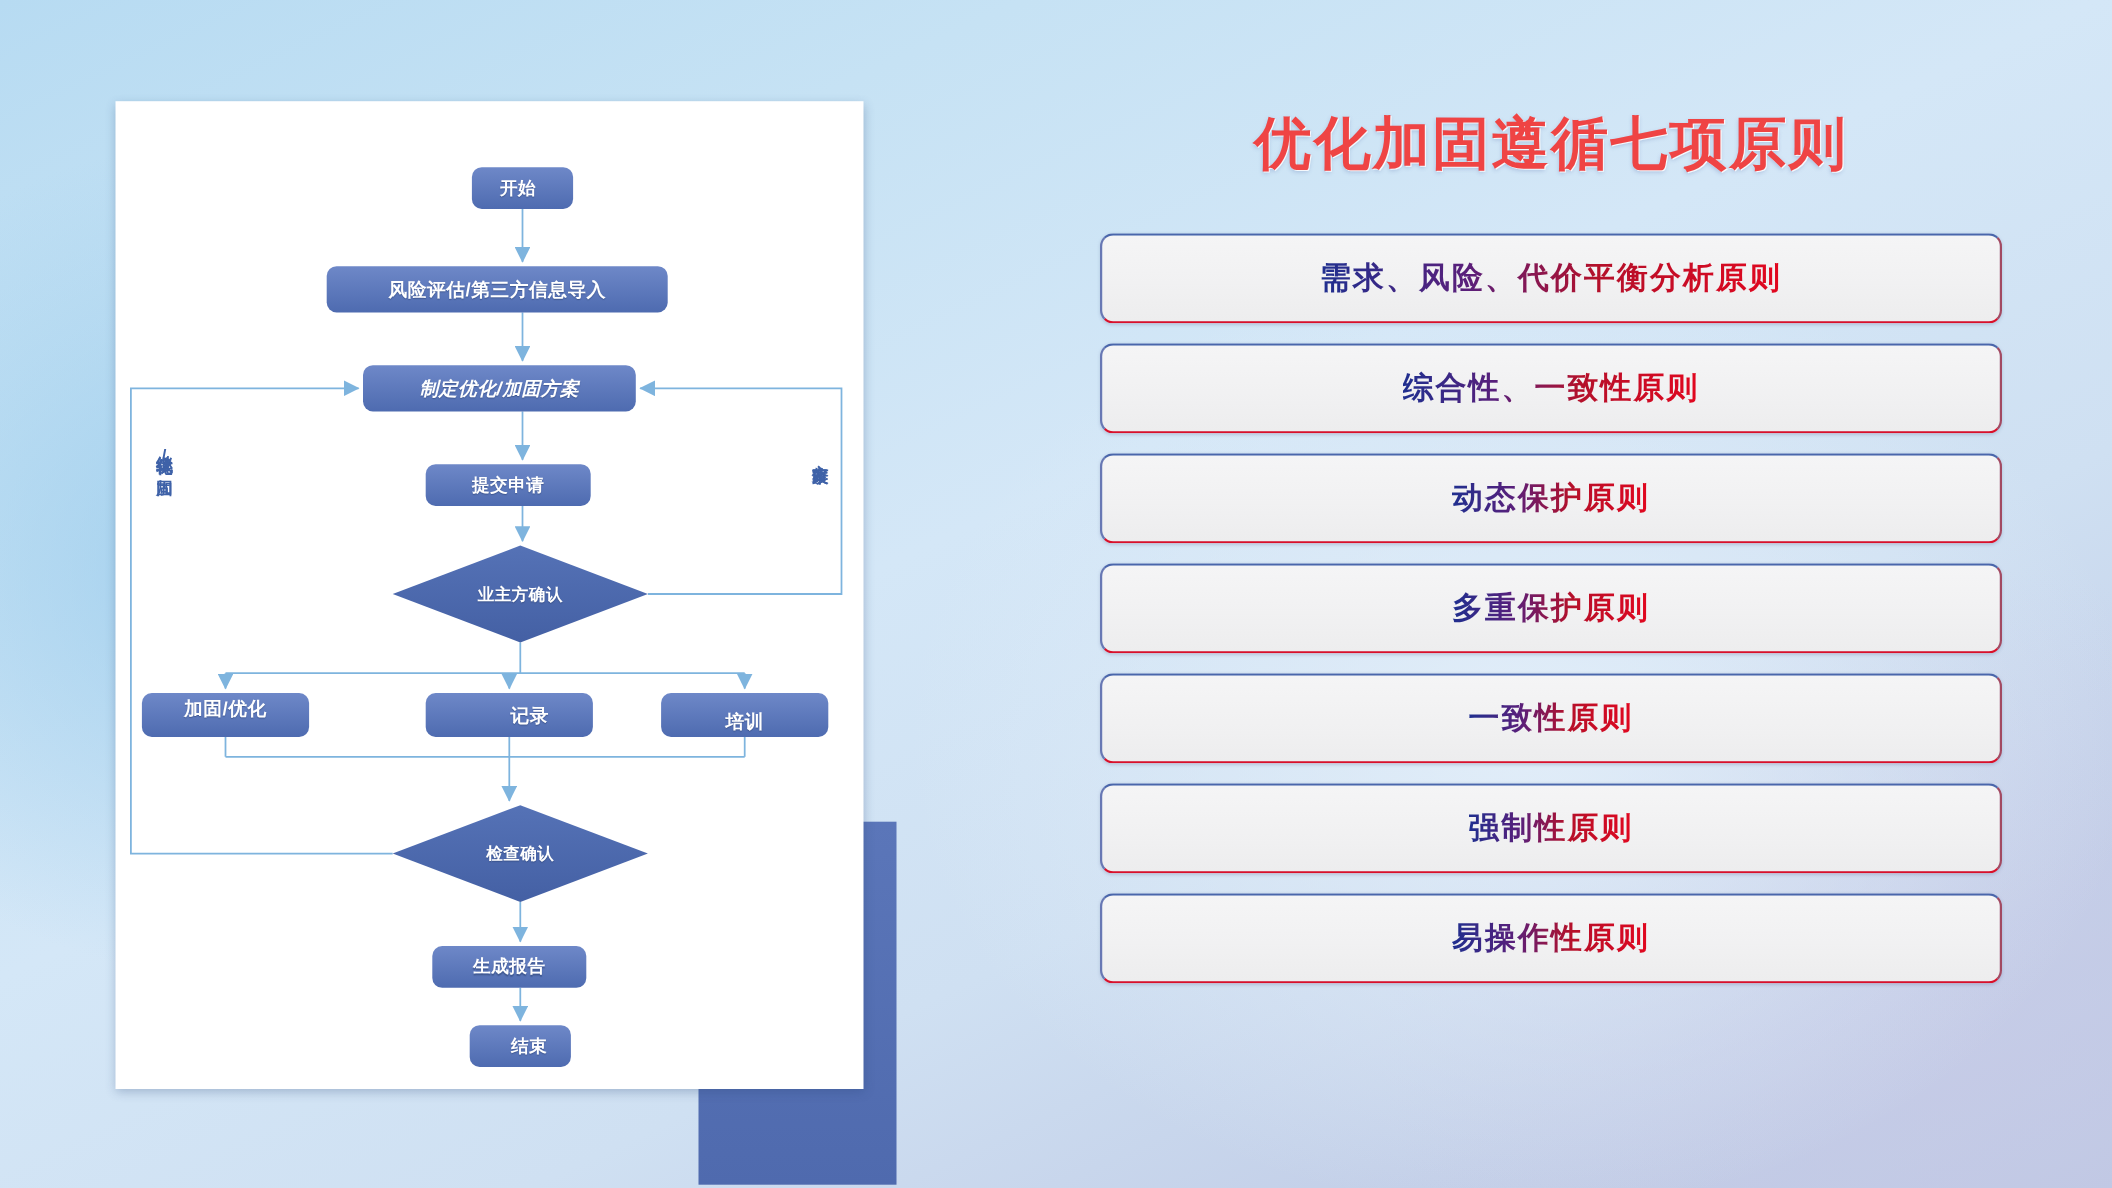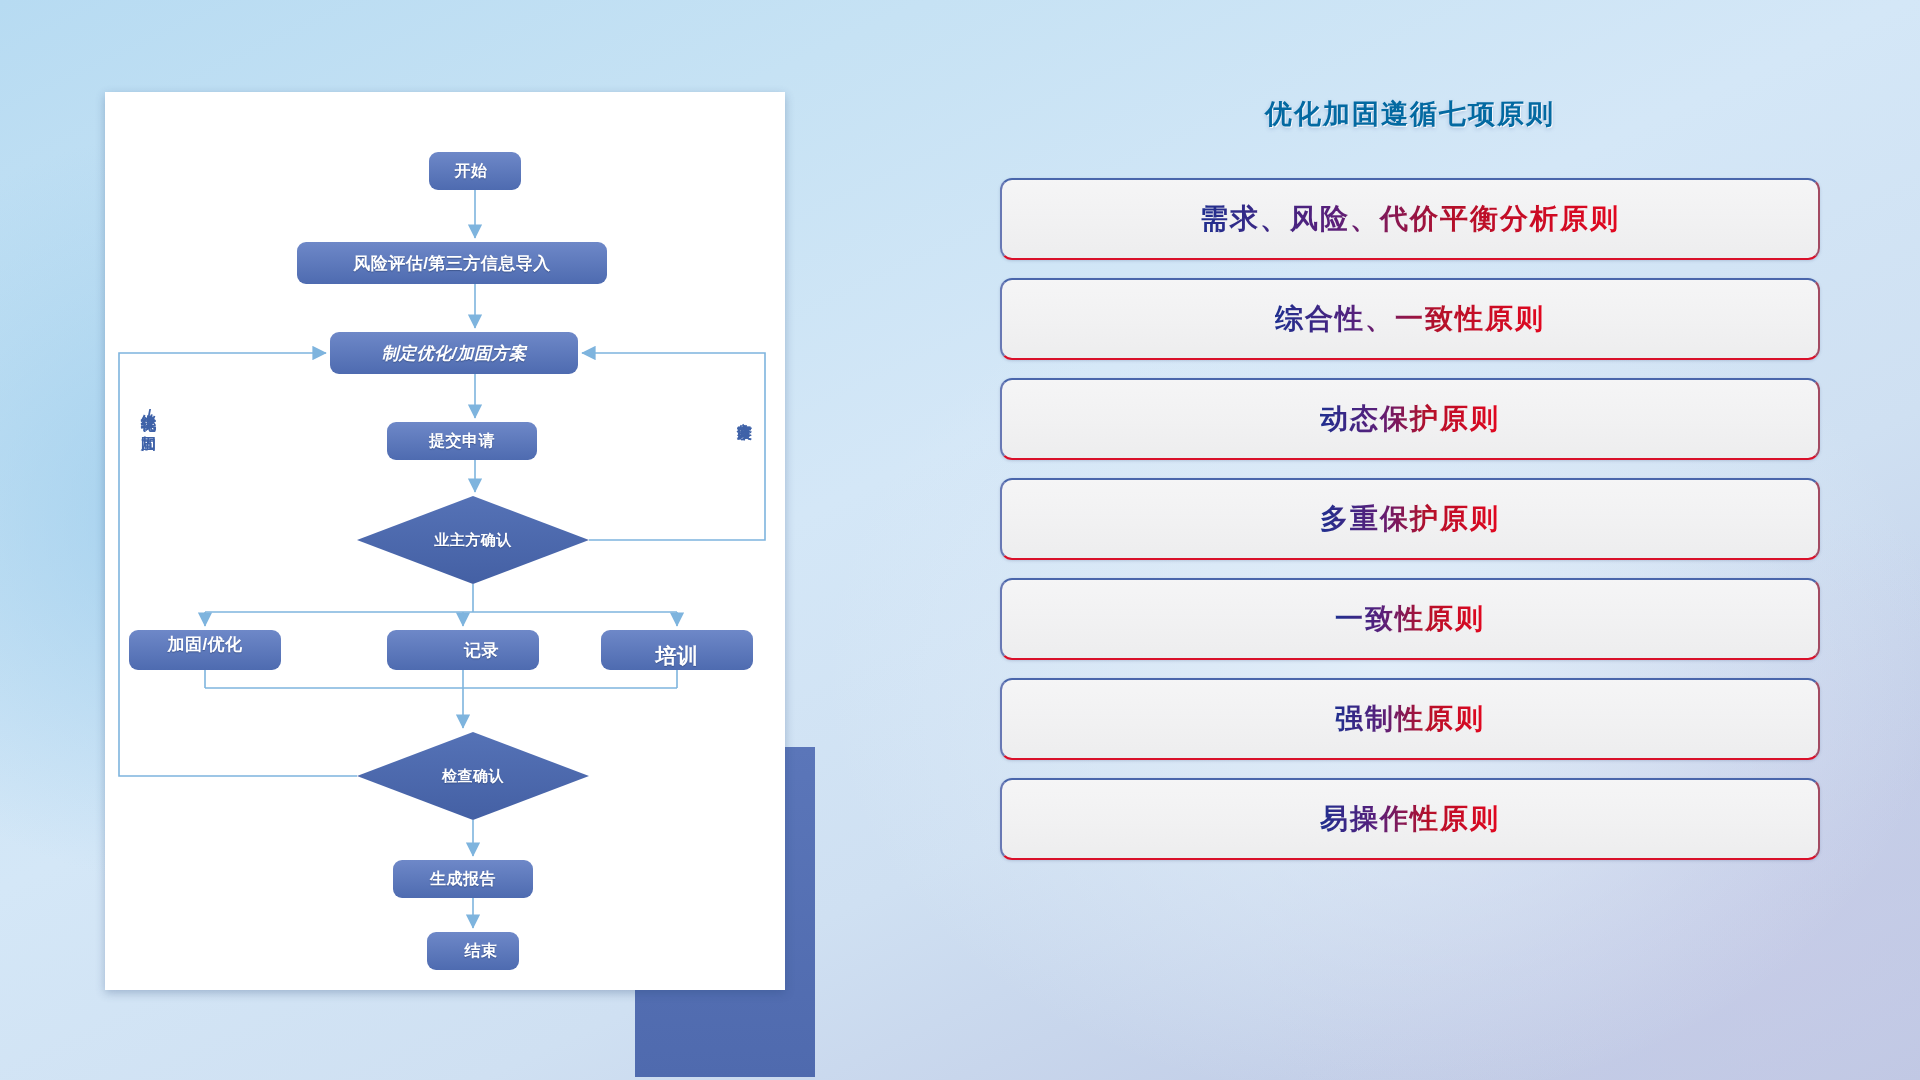--- a/index.html
+++ b/index.html
@@ -35,22 +35,22 @@
   }
   .edge-label {
     position:absolute; color:#3f62a8; font-weight:bold;
     writing-mode:vertical-rl; text-orientation:upright;
     letter-spacing:1px; line-height:1.04;
   }
 
   
   #principles-panel { position:absolute; left:1000px; top:96px; width:820px; height:920px; }
   #principles-title {
-    width:100%; text-align:center; font-size:27px; font-weight:bold;
-    color:#0369a1; letter-spacing:2px;
+    width:100%; text-align:center; font-size:52px; font-weight:bold;
+    color:#ef4444; letter-spacing:2px;
     text-shadow:1px 1px 0 rgba(255,255,255,.85), 0 2px 4px rgba(70,95,160,.28);
   }
   #principle-list { margin-top:46px; display:flex; flex-direction:column; gap:18px;text-align:center; }
   .principle-card {
     position:relative; height:82px; border-radius:12px;
     background:linear-gradient(180deg,#f5f5f6 0%,#f1f1f2 55%,#ededee 100%);
     border:2px solid transparent;
     border-top-color:#4a66ab; border-left-color:#6878b4; border-right-color:#a24a62;
     border-bottom-color:#d9102a;
     display:flex; align-items:center; justify-content:center;
@@ -131,21 +131,21 @@
       </g>
     </svg>
 
     <div class="node-label" style="left:320px;top:60px;width:92px;height:38px;font-size:16px;">开始</div>
     <div class="node-label" style="left:192px;top:150px;width:310px;height:42px;font-size:17px;">风险评估/第三方信息导入</div>
     <div class="node-label" style="left:225px;top:240px;width:248px;height:42px;font-size:17px;font-style:italic;">制定优化/加固方案</div>
     <div class="node-label" style="left:282px;top:330px;width:150px;height:38px;font-size:16px;">提交申请</div>
     <div class="node-label" style="left:252px;top:404px;width:232px;height:88px;font-size:15px;">业主方确认</div>
     <div class="node-label" style="left:24px;top:538px;width:152px;height:28px;font-size:17px;">加固/优化</div>
     <div class="node-label" style="left:282px;top:538px;width:152px;height:40px;font-size:17px;padding-left:37px;">记录</div>
-    <div class="node-label" style="left:496px;top:538px;width:152px;height:52px;font-size:21px;">培训</div>
+    <div class="node-label" style="left:496px;top:538px;width:152px;height:52px;font-size:17px;">培训</div>
     <div class="node-label" style="left:252px;top:640px;width:232px;height:88px;font-size:15px;">检查确认</div>
     <div class="node-label" style="left:288px;top:768px;width:140px;height:38px;font-size:16px;">生成报告</div>
     <div class="node-label" style="left:322px;top:840px;width:108px;height:38px;font-size:16px;">结束</div>
 
     <div class="edge-label" style="left:36px;top:310px;font-size:15px;">继续优化/加固</div>
     <div class="edge-label" style="left:632px;top:318px;font-size:15px;">方案修改</div>
 
   </div>
 </div>
 

